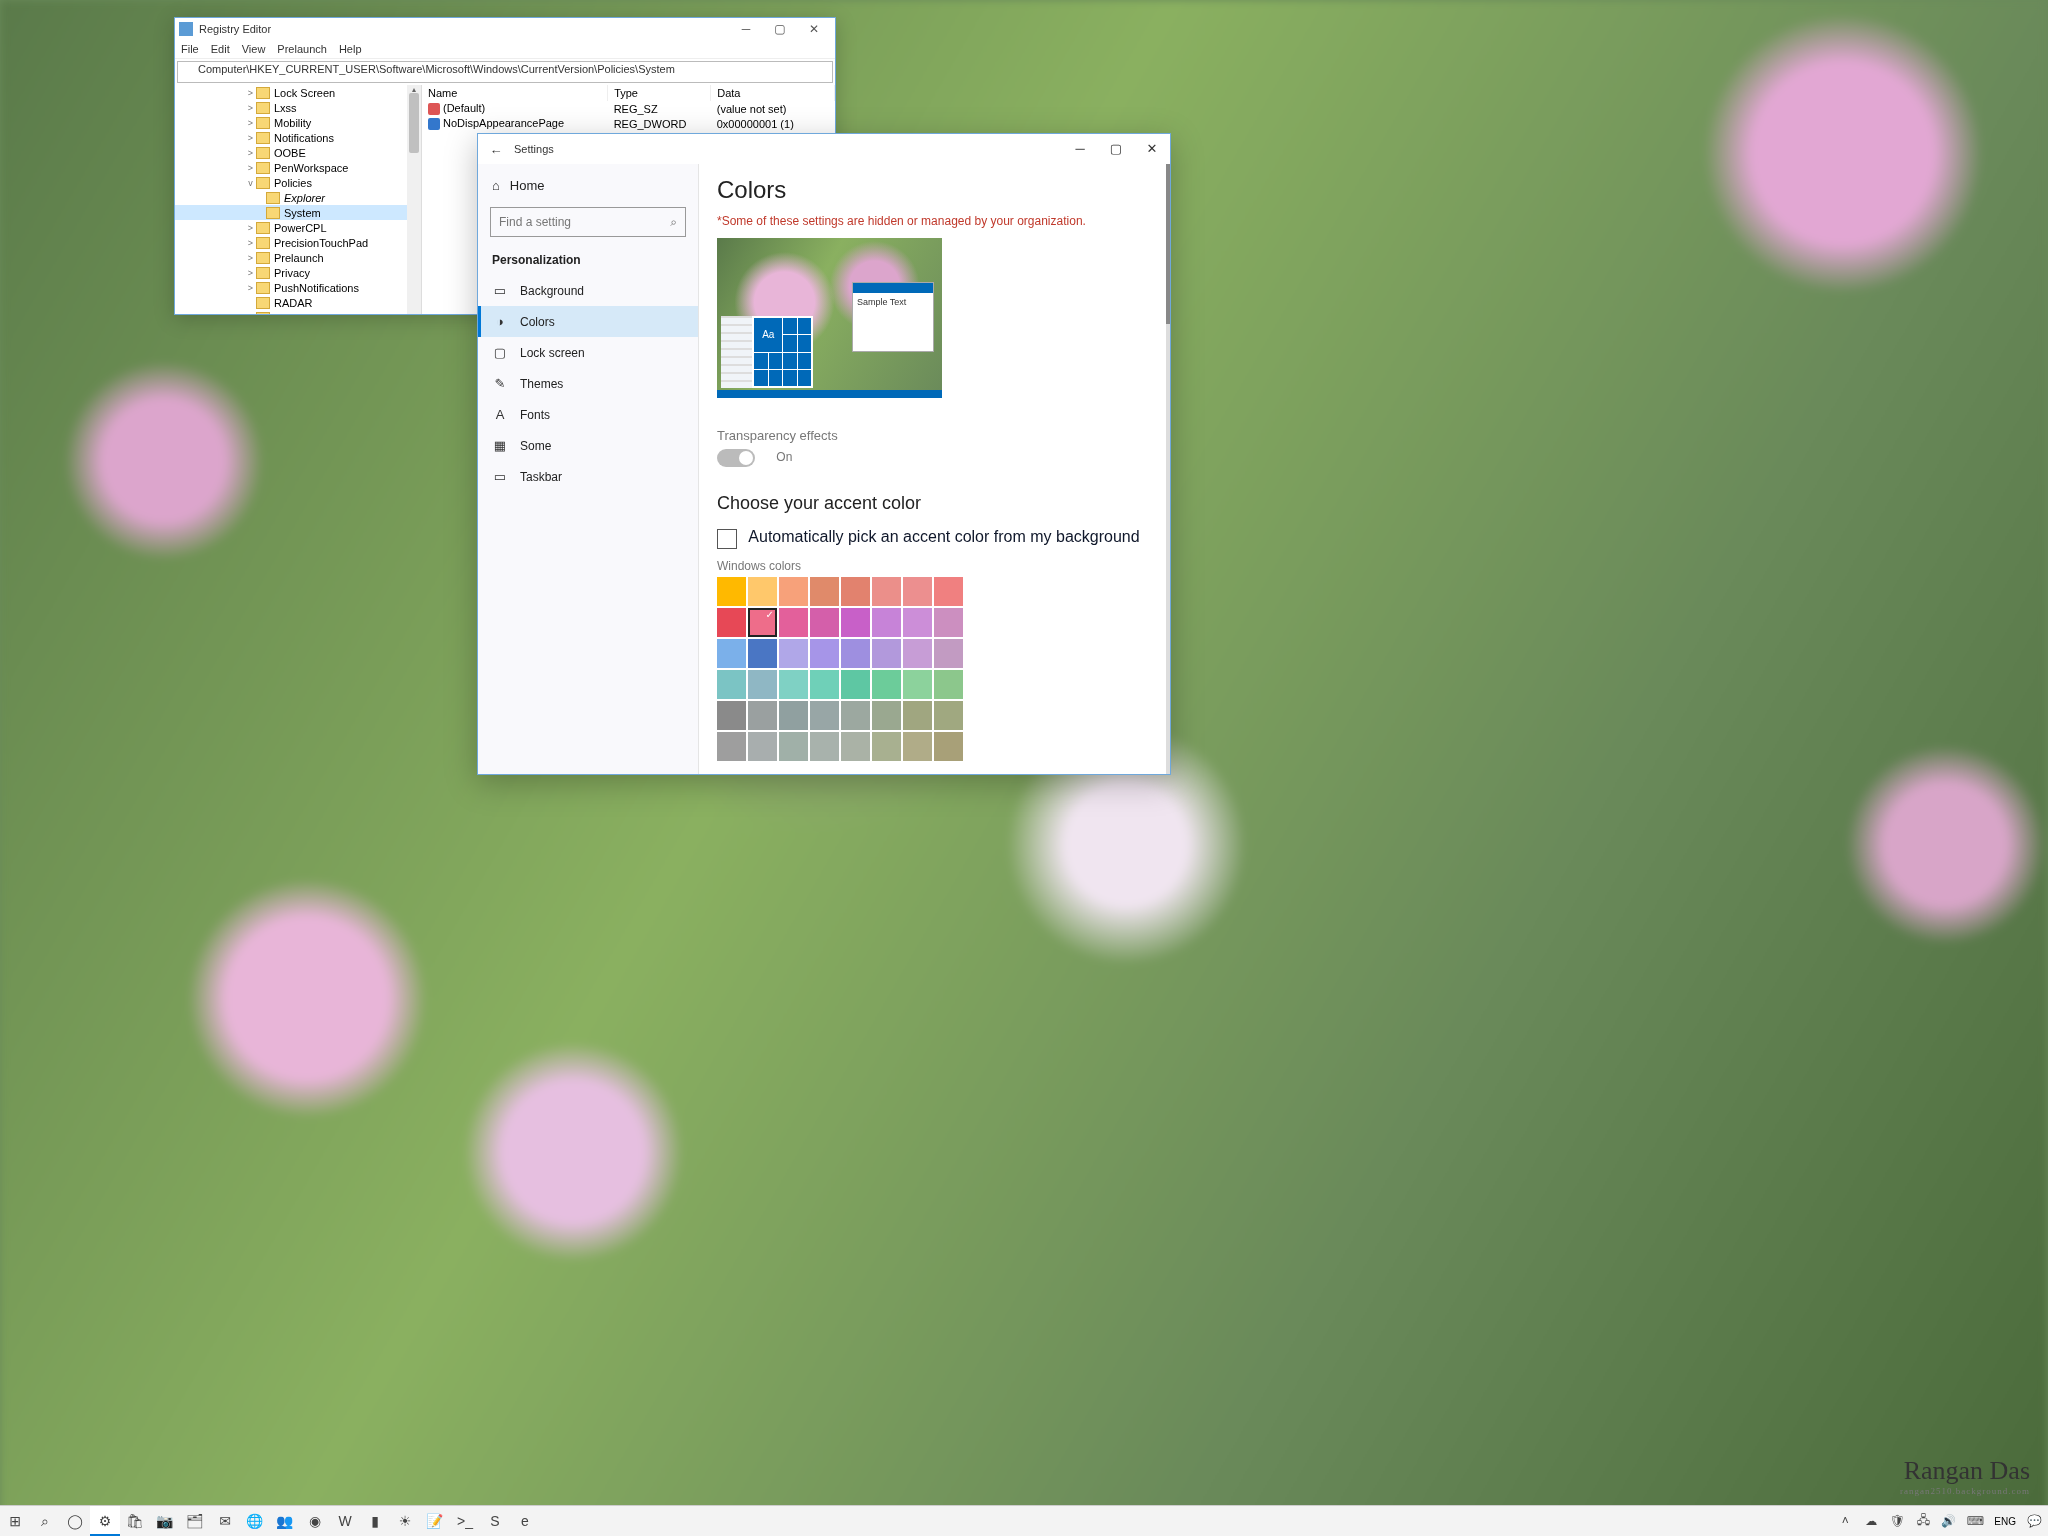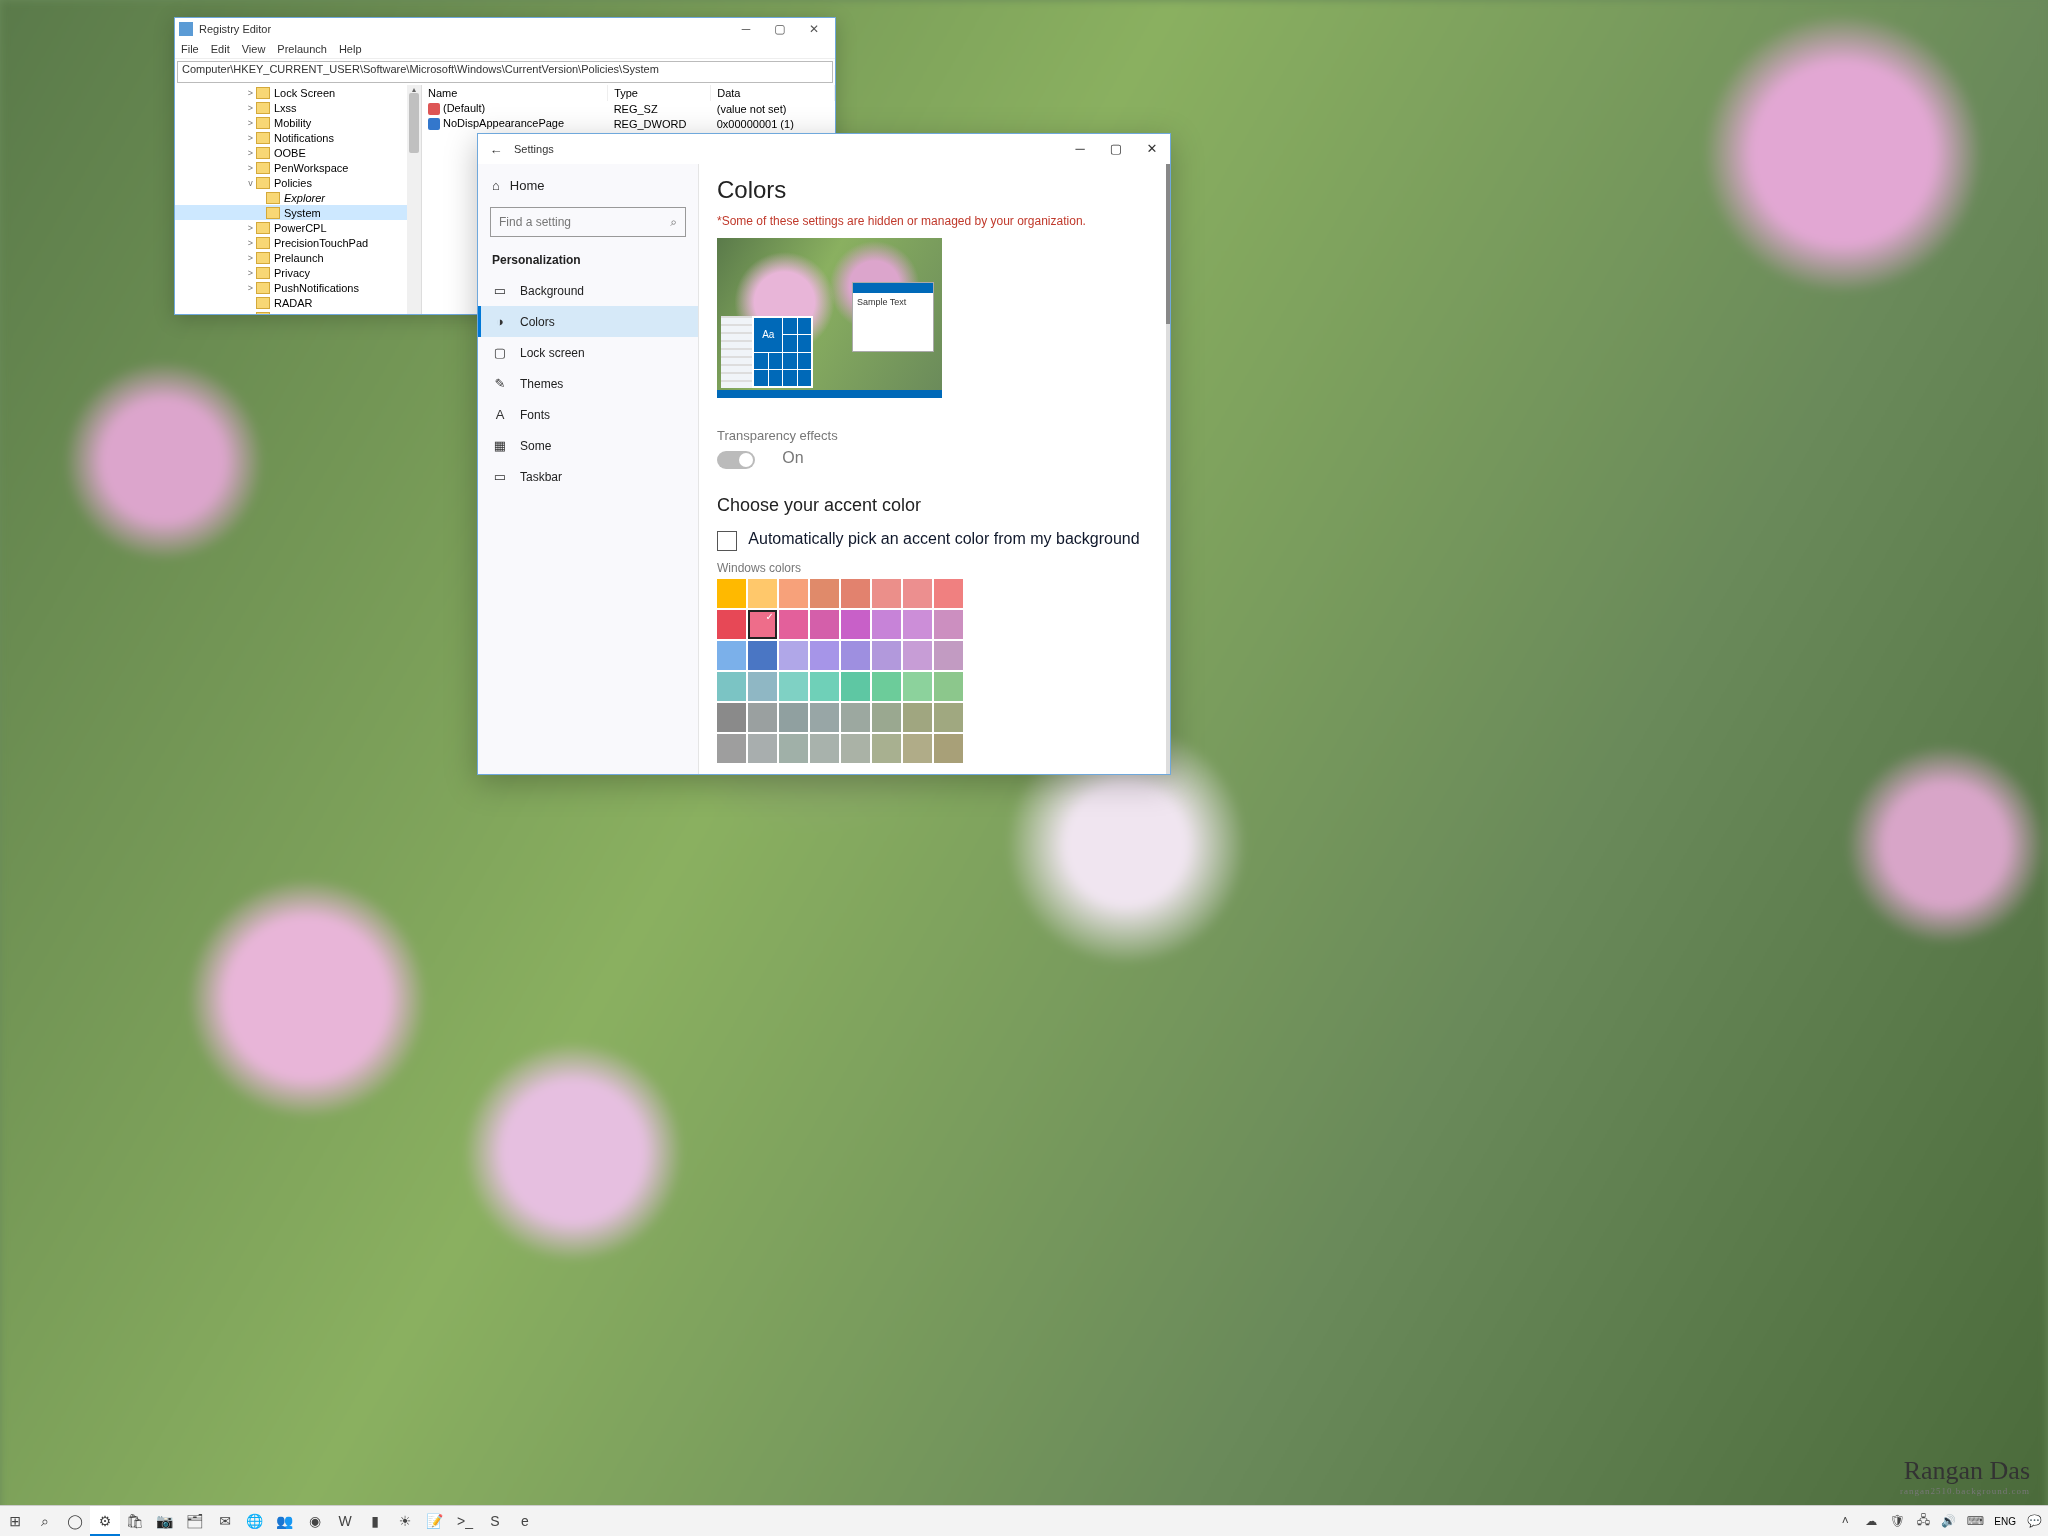--- a/index.html
+++ b/index.html
@@ -28,21 +28,21 @@
 .tb-lang{font-size:10px;padding:0 6px}
 
 
 .regedit{position:absolute;left:174px;top:17px;width:660px;height:296px;background:#fff;border:1px solid #6fa8dc;box-shadow:0 4px 20px rgba(0,0,0,.2);display:flex;flex-direction:column}
 .re-titlebar{height:22px;display:flex;align-items:center;padding:0 4px;background:#fff}
 .re-ico{width:14px;height:14px;background:#5b9bd5;display:inline-block;margin-right:6px}
 .re-title{font-size:11px;color:#333}
 .re-ctrls{margin-left:auto;display:flex}
 .re-ctrls span{width:34px;text-align:center;font-size:12px;color:#555}
 .re-menu{height:18px;display:flex;gap:12px;padding:0 6px;font-size:11px;color:#333;border-bottom:1px solid #eee;align-items:center}
-.re-addr{height:18px;border:1px solid #bbb;margin:2px;padding:1px 4px;font-size:11px;color:#333;white-space:nowrap;overflow:hidden}
+.re-addr{height:18px;border:1px solid #bbb;margin:2px;padding:1px 20px;font-size:11px;color:#333;white-space:nowrap;overflow:hidden}
 .re-body{flex:1;display:flex;min-height:0}
 .re-tree{width:246px;border-right:1px solid #ddd;overflow:hidden;position:relative}
 .re-tree-inner{position:absolute;left:0;right:0;top:0}
 .tree-row{display:flex;align-items:center;height:15px;font-size:11px;white-space:nowrap}
 .tw{display:inline-block;width:11px;text-align:center;color:#777;font-size:9px}
 .fld{width:12px;height:10px;background:#f8d775;border:1px solid #d4a93a;display:inline-block;margin-right:4px;flex-shrink:0}
 .tree-row.sel{background:#cde8ff}
 .re-list{flex:1;overflow:hidden;font-size:11px}
 .re-list table{width:100%;border-collapse:collapse}
 .re-list th{text-align:left;font-weight:normal;padding:2px 6px;border-right:1px solid #eee;background:#fff;position:sticky;top:0;font-size:11px}
@@ -82,21 +82,21 @@
 .pv-tb{position:absolute;left:0;right:0;bottom:0;height:8px;background:#0069b8}
 .pv-start{position:absolute;left:4px;bottom:10px;width:92px;height:72px;background:#f0f4f8;display:flex}
 .pv-start .col{flex:1}
 .pv-start .col.a{background:repeating-linear-gradient(#ddd 0 2px,#f0f4f8 2px 8px)}
 .pv-start .tiles{flex:1.8;display:grid;grid-template-columns:repeat(4,1fr);grid-template-rows:repeat(4,1fr);gap:1px;background:#fff;padding:2px}
 .pv-start .tiles div{background:#0069b8}
 .pv-start .tiles .aa{grid-column:1/3;grid-row:1/3;display:flex;align-items:center;justify-content:center;color:#fff;font-size:10px}
 .st-h3{font-size:13px;color:#777;margin:0 0 6px}
 .toggle{width:38px;height:18px;border-radius:9px;background:#bbb;position:relative;display:inline-block;vertical-align:middle}
 .toggle::after{content:"";position:absolute;right:2px;top:2px;width:14px;height:14px;border-radius:50%;background:#fff}
-.toggle-label{font-size:16px;color:#777;margin-left:24px}
+.toggle-label{font-size:12px;color:#777;margin-left:18px}
 .st-h2{font-size:18px;font-weight:400;color:#222;margin:26px 0 14px}
 .chk{width:18px;height:18px;border:1px solid #555;display:inline-block;vertical-align:middle;margin-right:8px}
 .chk-label{font-size:16px;color:#0f172a}
 .sw-label{font-size:12px;color:#777;margin:10px 0 4px}
 .swatches{display:grid;grid-template-columns:repeat(8,29px);grid-auto-rows:29px;gap:2px;width:250px}
 .sw{width:29px;height:29px}
 .sw.sel{outline:2px solid #222;outline-offset:-2px;position:relative}
 .sw.sel::after{content:"✓";color:#fff;position:absolute;right:3px;top:1px;font-size:10px}
 .st-scroll{position:absolute;right:0;top:0;bottom:0;width:4px;background:#ddd}
 .st-scroll .thumb{position:absolute;left:0;right:0;top:0;height:160px;background:#888}

